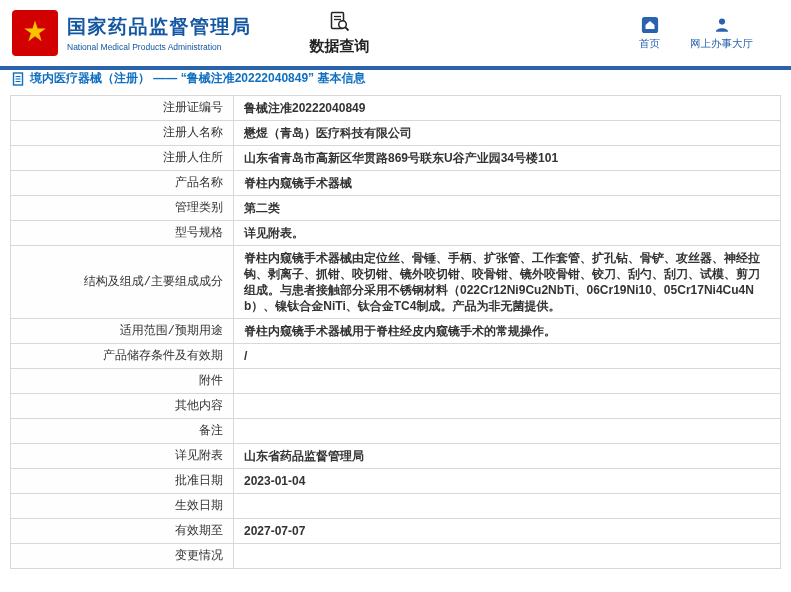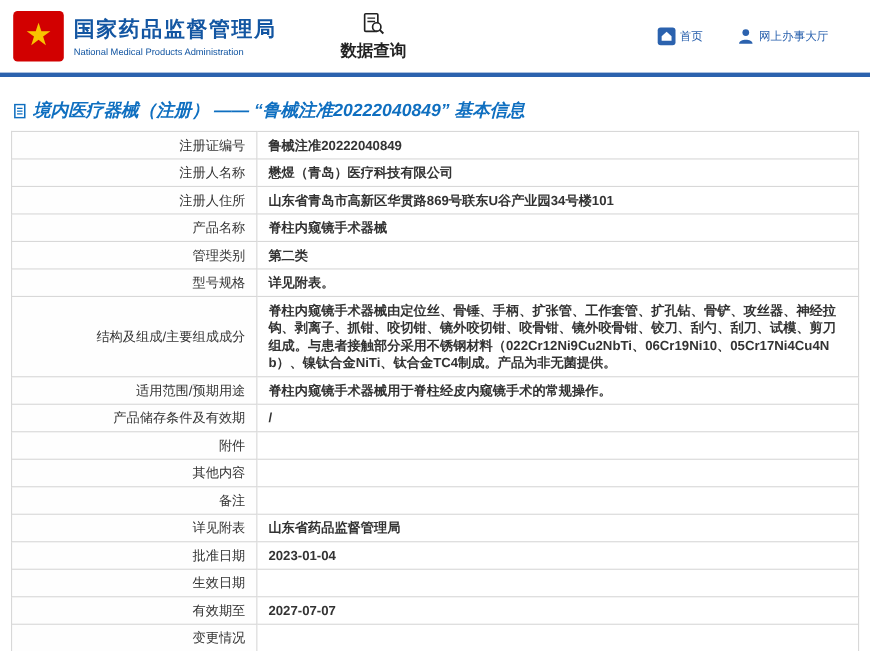--- a/index.html
+++ b/index.html
@@ -8,32 +8,32 @@
   .top{display:flex;align-items:center;height:66px;padding:0 12px;box-sizing:border-box;}
   .emblem{width:46px;height:46px;background:#d20000;border-radius:4px;
     display:flex;align-items:center;justify-content:center;flex:0 0 auto;}
   .emblem-star{color:#f8c300;font-size:28px;line-height:1;transform:translateY(-1px);}
   .agency{margin-left:9px;}
   .agency-cn{color:#1356a2;font-size:19px;font-weight:bold;letter-spacing:1.5px;}
   .agency-en{color:#1356a2;font-size:8.5px;margin-top:2px;}
   .data-query{display:flex;align-items:center;gap:5px;margin-left:58px;
     color:#222;font-size:15px;font-weight:bold;flex-direction:column;}
   .top-nav{margin-left:auto;display:flex;gap:30px;padding-right:26px;}
-  .nav-item{display:flex;flex-direction:row;align-items:center;gap:3px;
+  .nav-item{display:flex;flex-direction:column;align-items:center;gap:3px;
     font-size:10.5px;color:#2b62ae;cursor:pointer;}
   .divider{height:4px;background:#2b62ae;}
   
-  .crumb{display:flex;align-items:center;gap:5px;padding:20px 12px 6px 12px;
-    color:#0f6fc0;font-size:16px;font-weight:bold;font-style:italic;}
+  .crumb{display:flex;align-items:center;gap:5px;padding:0 12px 6px 12px;
+    color:#0f6fc0;font-size:12px;font-weight:bold;}
   
   table{border-collapse:collapse;margin:2px 10px 0 10px;width:771px;
     table-layout:fixed;font-size:12px;color:#333;}
   td{border:1px solid #d8d8d8;padding:4px 10px;line-height:16px;vertical-align:middle;
     word-break:break-all;}
-  td.label{width:202px;text-align:right;background:#fefefe;color:#333;}
+  td.label{width:202px;text-align:right;background:#fefefe;color:#333;font-family:Liberation Mono, monospace;}
   td.value{font-weight:bold;}
   td.value:empty::after{content:"\00a0";}
 </style>
 </head>
 <body>
 
 <div class="top">
   <div class="emblem">
     <span class="emblem-star">★</span>
   </div>

